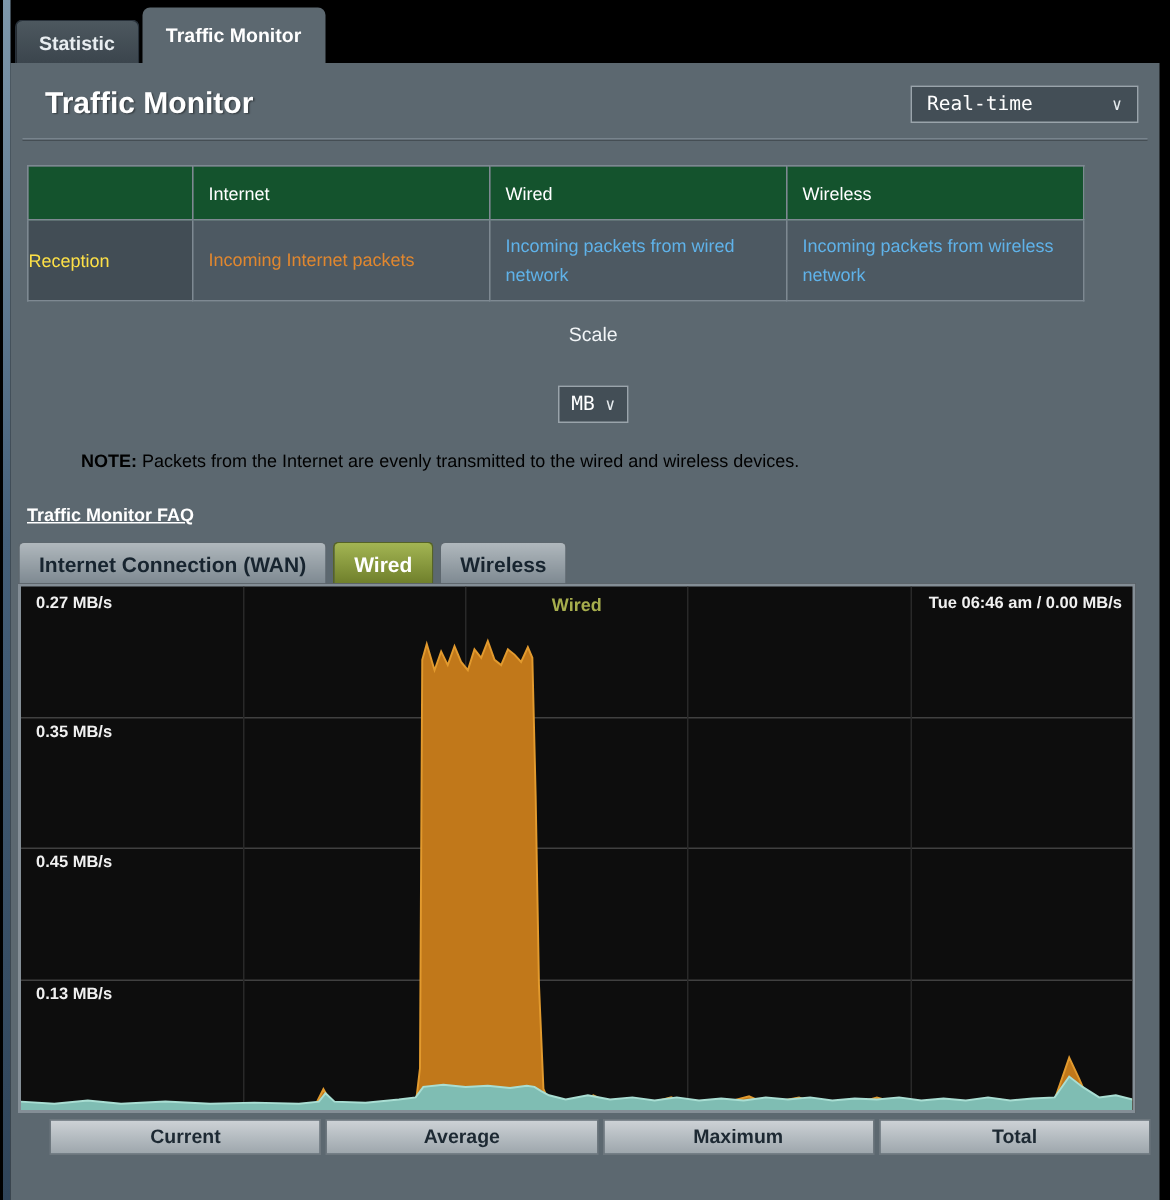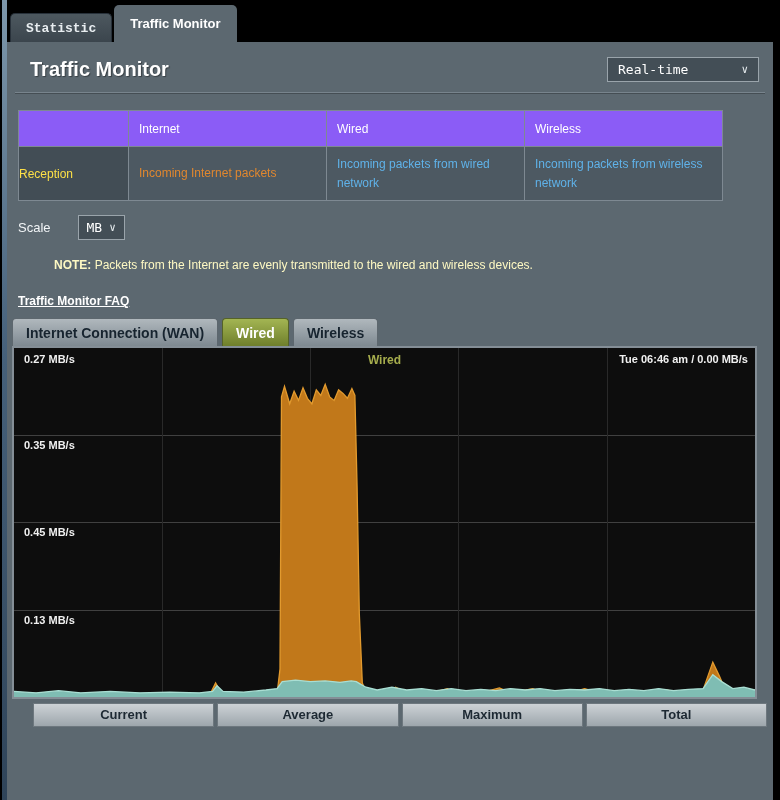--- a/index.html
+++ b/index.html
@@ -7,50 +7,50 @@
        font-family:"Liberation Sans",sans-serif;}
   .left-stripe{position:absolute;left:2px;top:0;width:5px;height:100%;
        background:linear-gradient(180deg,#7d97ab,#45607a 45%,#2f4459);}
   .wrap{position:absolute;left:7px;top:0;width:766px;}
 
   
   .tabbar{display:flex;align-items:flex-end;height:42px;padding-left:3px;gap:2px;}
   .top-tab{border-radius:5px 5px 0 0;font-weight:bold;font-size:13px;color:#e8edf0;
        display:flex;align-items:center;justify-content:center;cursor:pointer;box-sizing:border-box;}
   .top-tab.inactive{background:linear-gradient(180deg,#4d585f,#3b454d);height:29px;padding:12px 15px;
-       border:1px solid #28313a;border-bottom:none;font-family:Liberation Mono, monospace;}
+       border:1px solid #28313a;border-bottom:none;}
   .top-tab.active{background:#5c6870;height:37px;padding:0 16px;color:#fff;}
 
   .panel{background:#5c6870;height:758px;position:relative;box-sizing:border-box;}
 
   .titlerow{display:flex;justify-content:space-between;align-items:center;padding:15px 14px 9px 23px;}
   .page-title{font-size:20px;font-weight:bold;color:#fff;text-shadow:1px 1px 1px rgba(0,0,0,.4);}
   .select{background:#434e56;border:1px solid #9aa4ab;color:#fff;
        font-family:"DejaVu Sans Mono",monospace;font-size:13px;display:flex;align-items:center;
        padding:4px 10px;cursor:pointer;box-sizing:border-box;}
   .mode-select{width:152px;justify-content:space-between;}
   .chev{font-size:11px;color:#e6ebee;}
 
   .divider{height:1px;background:#78848d;margin:1px 8px 0 8px;box-shadow:0 1px 0 rgba(0,0,0,.25);}
 
   .desc{color:#f2f5f7;font-size:12px;margin:20px 0 0 11px;}
 
   table.legend{border-collapse:collapse;margin:17px 0 0 11px;}
   .legend th,.legend td{border:1px solid #7e8992;font-size:12px;box-sizing:border-box;}
-  .legend thead th{background:#8b5cf6;color:#fff;text-align:left;font-weight:normal;height:36px;padding:0 10px;}
+  .legend thead th{background:#14532d;color:#fff;text-align:left;font-weight:normal;height:36px;padding:0 10px;}
   .legend th.rowlabel{background:#424d55;color:#fde047;width:110px;padding:0 0;font-weight:normal;text-align:left;height:54px;}
   .legend td{background:#4d5962;width:198px;padding:7px 10px;line-height:19px;vertical-align:middle;}
   .txt-orange{color:#e0872f;}
   .txt-blue{color:#5fb2e9;}
 
-  .scalerow{display:flex;align-items:center;margin:14px 0 0 11px;gap:27px;}
+  .scalerow{display:flex;align-items:center;margin:14px 0 0 11px;gap:27px;flex-direction:column;}
   .scale-label{color:#f2f5f7;font-size:13px;}
   .scale-select{font-size:13px;padding:4px 8px;gap:7px;}
 
-  .note{color:#fef9c3;font-size:12px;margin:18px 0 0 11px;padding-left:36px;}
+  .note{color:#000000;font-size:12px;margin:18px 0 0 11px;padding-left:36px;}
   .note b{font-weight:bold;}
   .faq{display:inline-block;color:#fff;font-size:12px;font-weight:bold;text-decoration:underline;
        margin:22px 0 0 11px;cursor:pointer;}
 
   .charttabs{display:flex;gap:4px;margin:9px 0 0 5px;}
   .chart-tab{height:28px;border-radius:4px 4px 0 0;font-weight:bold;font-size:14px;display:flex;
        align-items:center;padding:0 13px;cursor:pointer;box-sizing:border-box;}
   .chart-tab.gray{background:linear-gradient(180deg,#b0b8bd,#7e8991);color:#17242f;border:1px solid #5d676e;border-bottom:none;}
   .chart-tab.green{background:linear-gradient(180deg,#a3b553,#6f7f2b);color:#fff;border:1px solid #566327;border-bottom:none;}
 

